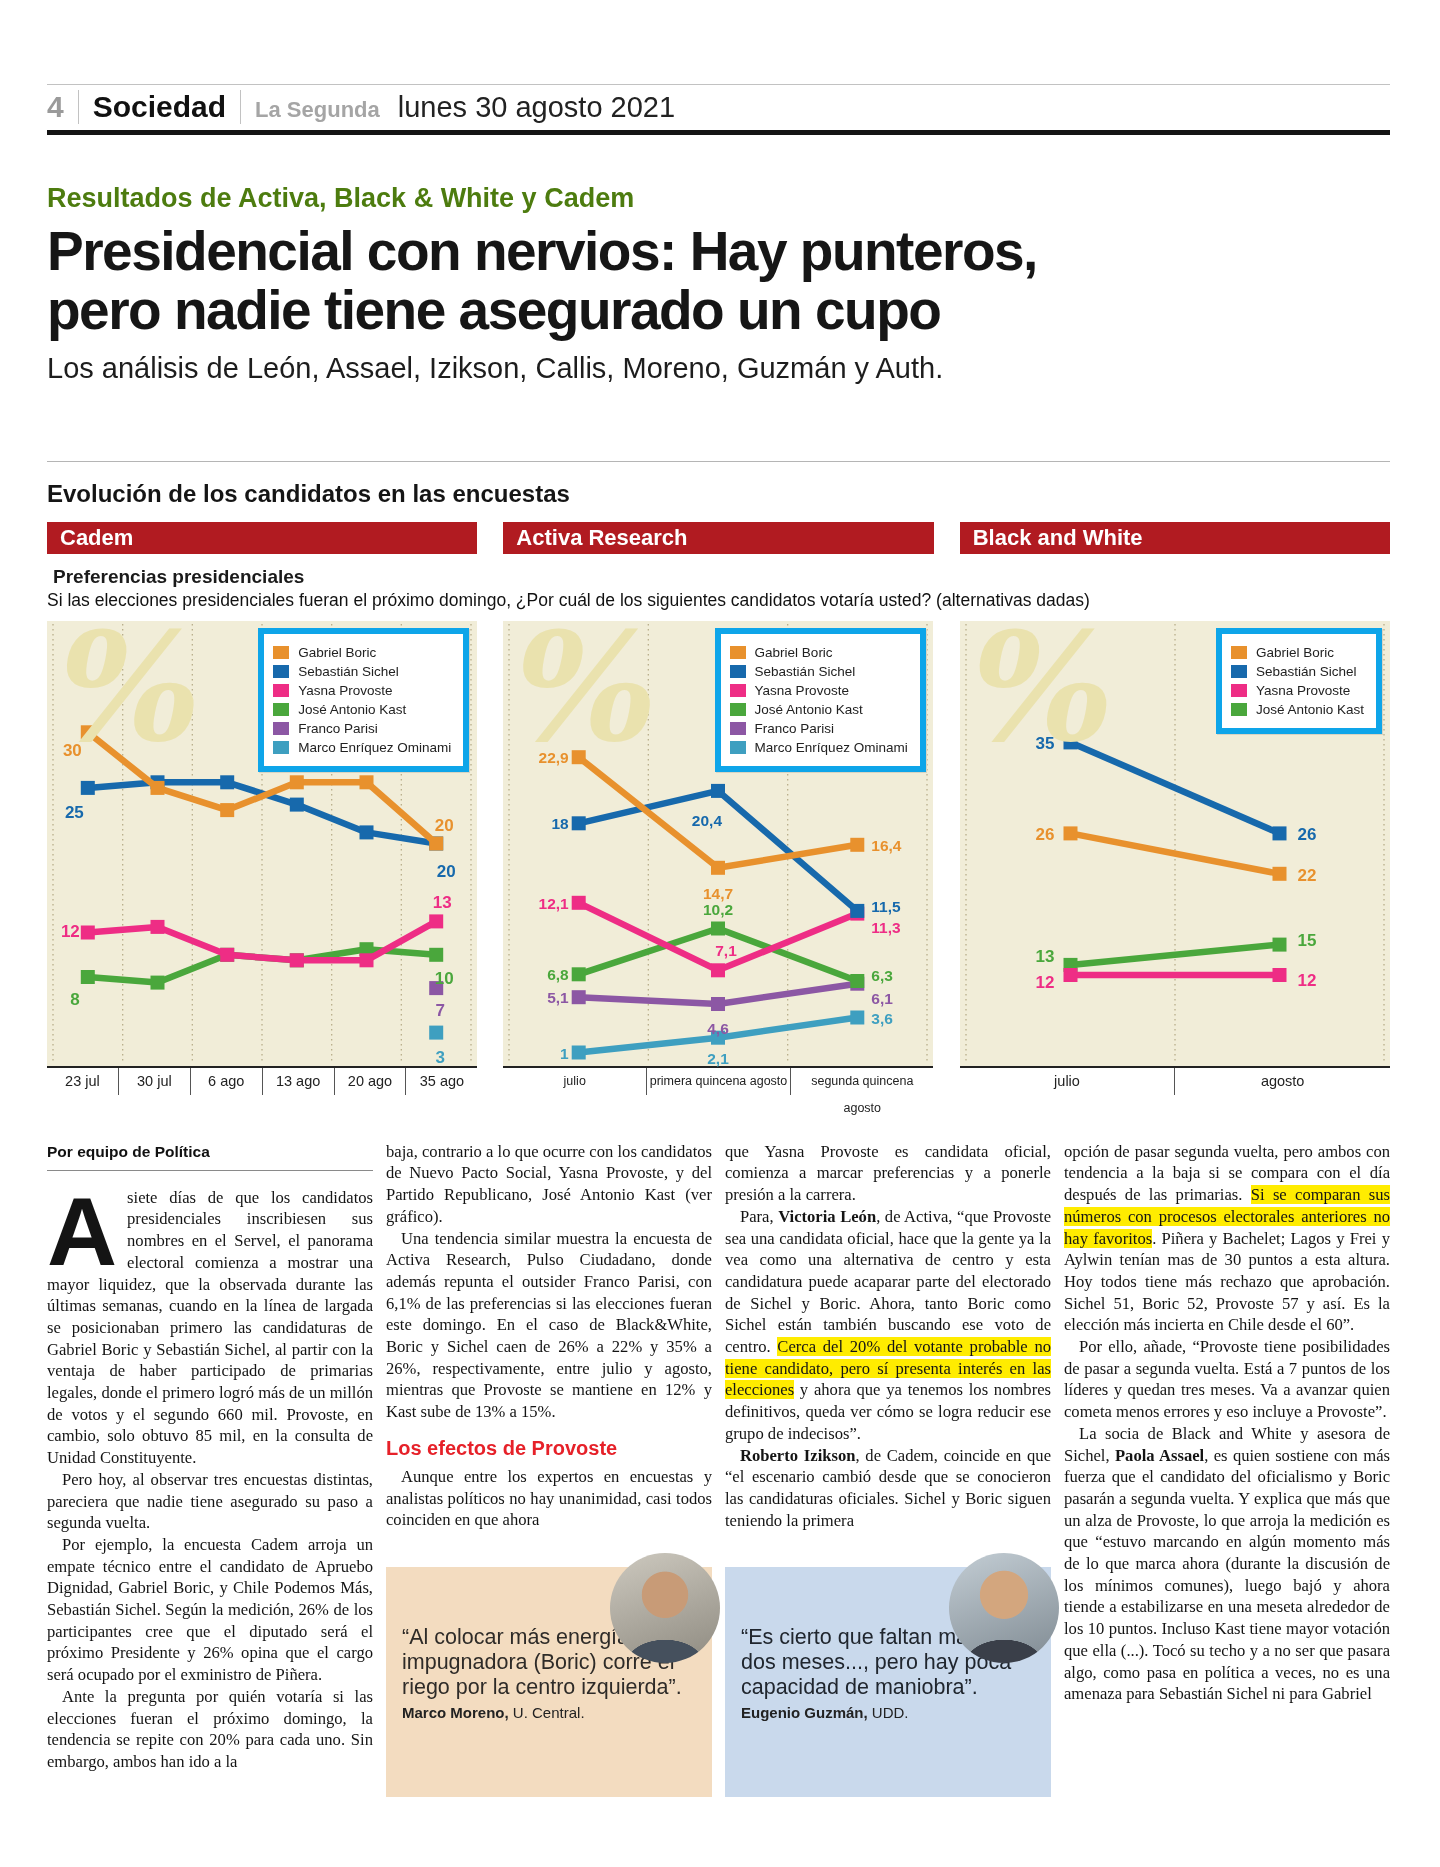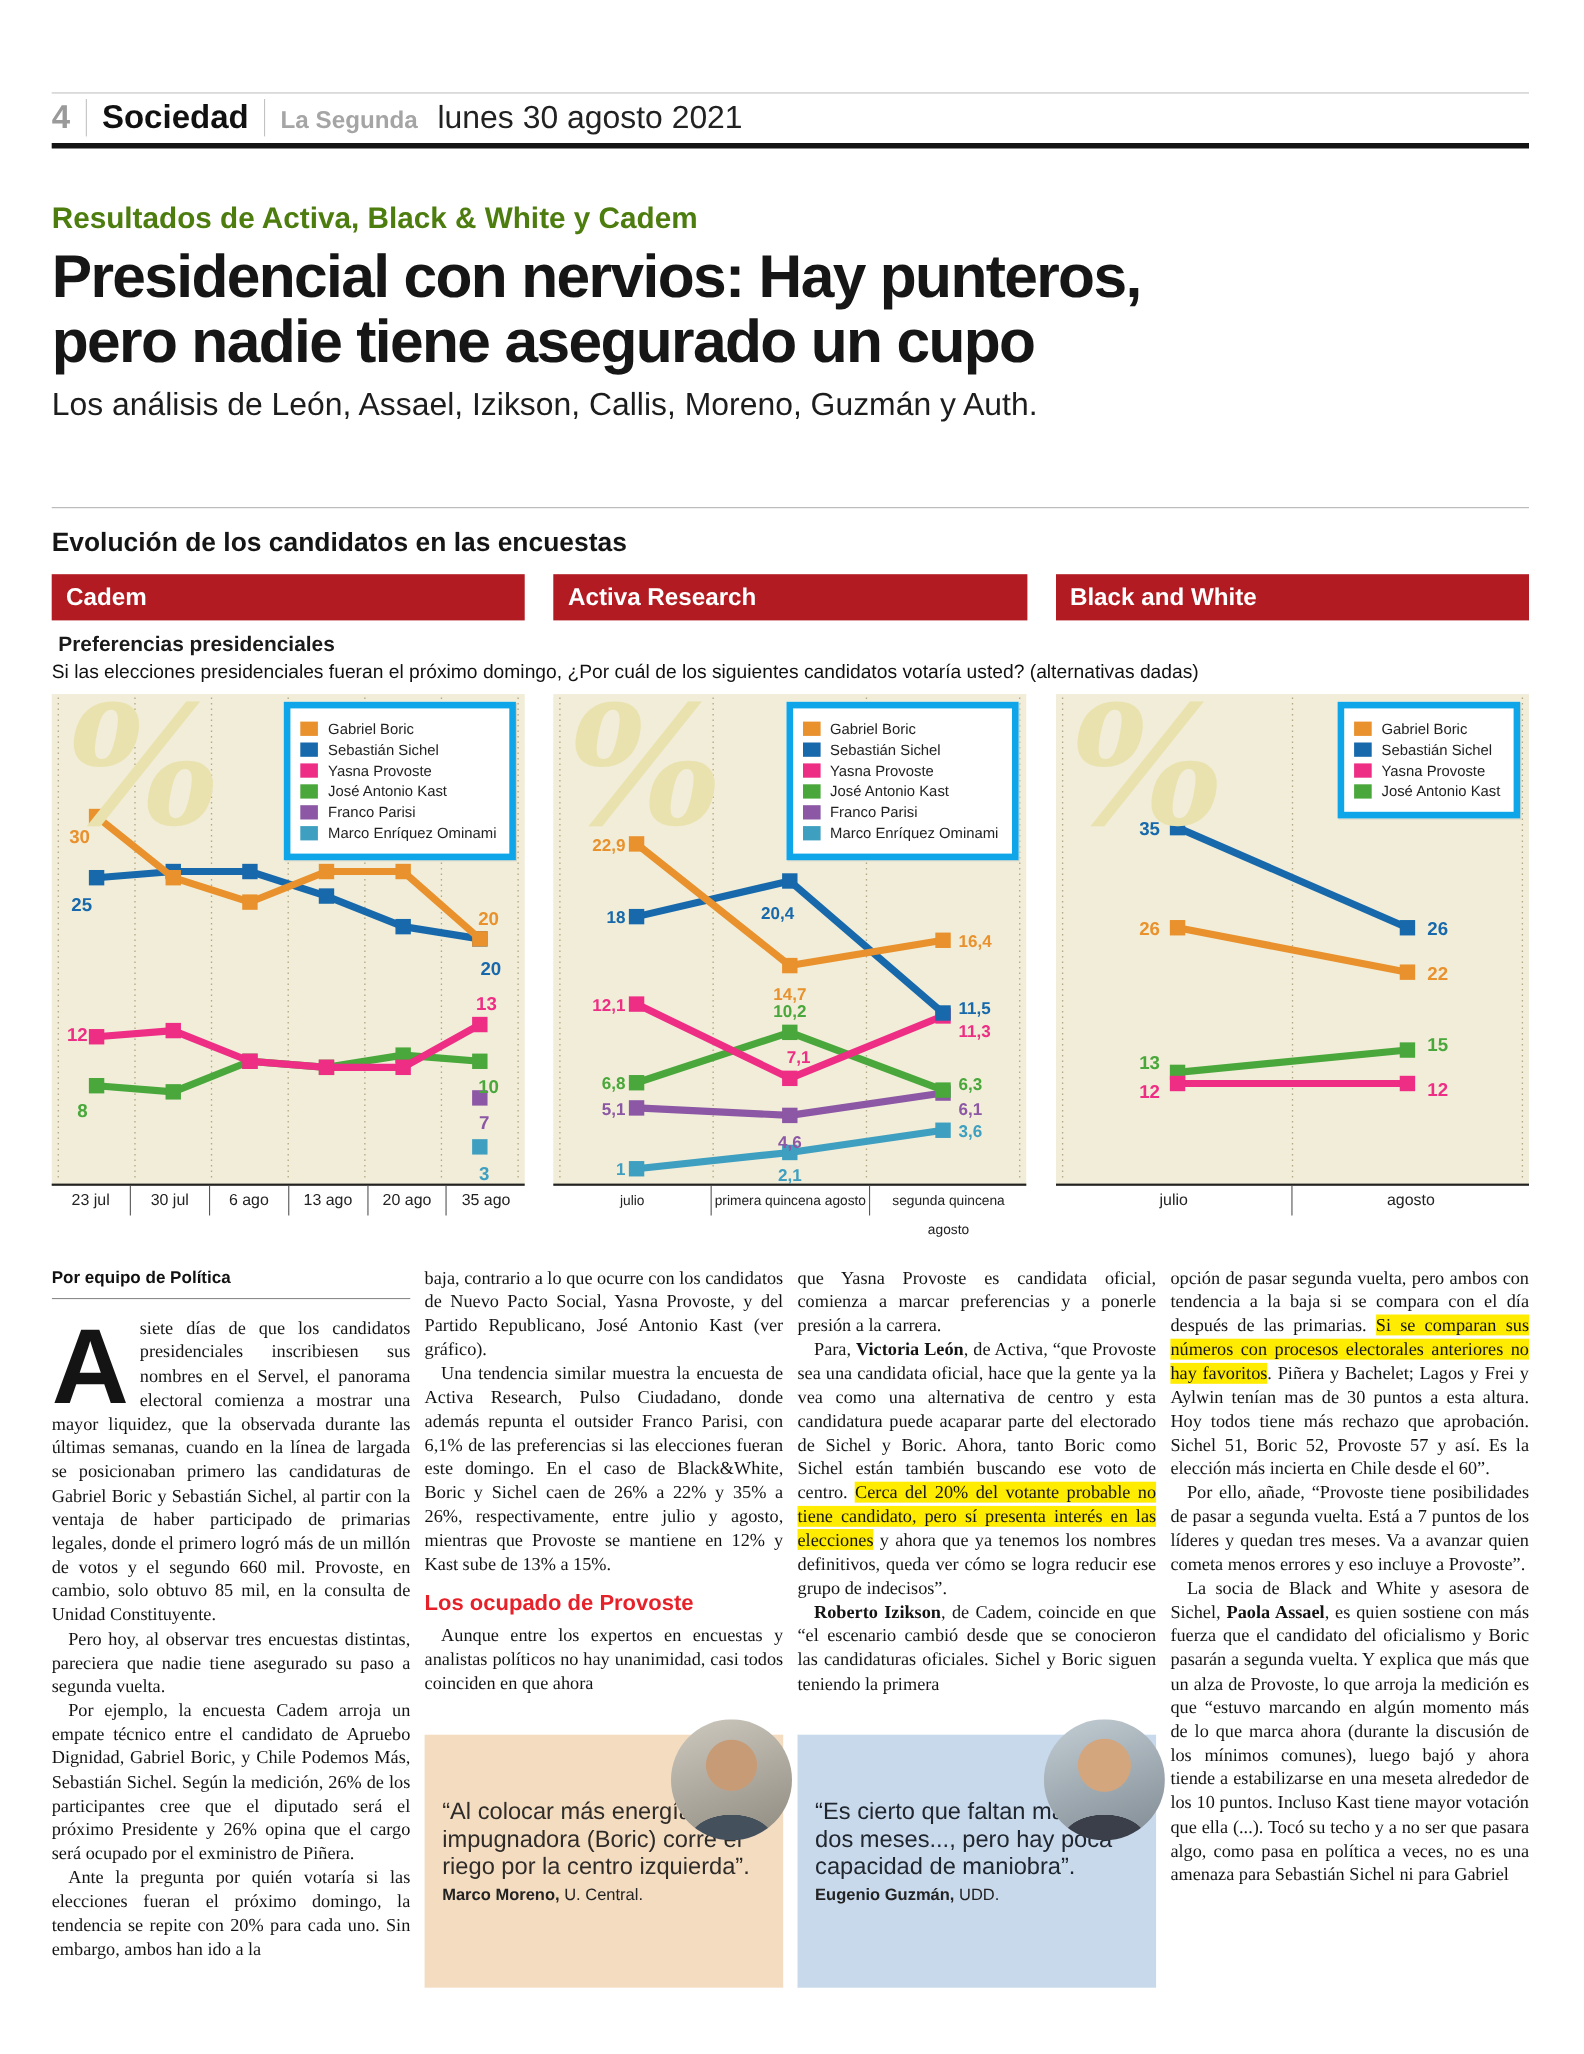--- a/index.html
+++ b/index.html
@@ -20,21 +20,21 @@
   
   .kicker{color:#4d7c0f;font-size:27px;font-weight:bold;margin:48px 0 8px 0;}
   .headline{font-size:55px;line-height:1.07;font-weight:bold;color:#161616;
             letter-spacing:-1.5px;margin:0;}
   .subtitle{font-size:29px;color:#1d1d1d;margin:12px 0 0 0;font-weight:normal;}
   .gray-rule{border:none;border-top:1px solid #b5b5b5;margin:76px 0 0 0;}
 
   
   .sec-title{font-size:24px;font-weight:bold;color:#151515;margin:18px 0 14px 0;}
   .bars-row,.charts-row{display:flex;gap:26px;}
-  .poll-bar{flex:1;height:42px;background:#b11b21;color:#fff;font-weight:bold;
+  .poll-bar{flex:1;height:32px;background:#b11b21;color:#fff;font-weight:bold;
             font-size:22px;display:flex;align-items:center;padding-left:13px;box-sizing:border-box;}
   .pref-title{font-size:19px;font-weight:bold;margin:12px 0 2px 6px;}
   .question{font-size:17.5px;margin:2px 0 10px 0;color:#111;}
   .chart-panel{flex:1;position:relative;}
   .plot{display:block;background:#f1edd8;border-bottom:2px solid #222;overflow:visible;}
   .pct-mark{position:absolute;left:12px;top:-16px;font-family:"DejaVu Serif",serif;
             font-style:italic;font-weight:bold;font-size:150px;color:#eae2ae;
             pointer-events:none;line-height:1.1;}
   .chart-legend{position:absolute;top:7px;right:8px;background:#fff;border:6px solid #0ea5e9;
             padding:7px 12px 7px 9px;z-index:2;box-shadow:1px 1px 0 #d8d4c2;}
@@ -343,21 +343,21 @@
             <p class="body-p"><span class="dropcap">A</span><span>siete días de que los candidatos presidenciales inscribiesen sus nombres en el Servel, el panorama electoral comienza a mostrar una mayor liquidez, que la observada durante las últimas semanas, cuando en la línea de largada se posicionaban primero las candidaturas de Gabriel Boric y Sebastián Sichel, al partir con la ventaja de haber participado de primarias legales, donde el primero logró más de un millón de votos y el segundo 660 mil. Provoste, en cambio, solo obtuvo 85 mil, en la consulta de Unidad Constituyente.</span></p>
             <p class="body-p ind"><span>Pero hoy, al observar tres encuestas distintas, pareciera que nadie tiene asegurado su paso a segunda vuelta.</span></p>
             <p class="body-p ind"><span>Por ejemplo, la encuesta Cadem arroja un empate técnico entre el candidato de Apruebo Dignidad, Gabriel Boric, y Chile Podemos Más, Sebastián Sichel. Según la medición, 26% de los participantes cree que el diputado será el próximo Presidente y 26% opina que el cargo será ocupado por el exministro de Piñera.</span></p>
             <p class="body-p ind"><span>Ante la pregunta por quién votaría si las elecciones fueran el próximo domingo, la tendencia se repite con 20% para cada uno. Sin embargo, ambos han ido a la</span></p>
           </div>
       </div>
       <div class="col">
         <div>
             <p class="body-p"><span>baja, contrario a lo que ocurre con los candidatos de Nuevo Pacto Social, Yasna Provoste, y del Partido Republicano, José Antonio Kast (ver gráfico).</span></p>
             <p class="body-p ind"><span>Una tendencia similar muestra la encuesta de Activa Research, Pulso Ciudadano, donde además repunta el outsider Franco Parisi, con 6,1% de las preferencias si las elecciones fueran este domingo. En el caso de Black&amp;White, Boric y Sichel caen de 26% a 22% y 35% a 26%, respectivamente, entre julio y agosto, mientras que Provoste se mantiene en 12% y Kast sube de 13% a 15%.</span></p>
-            <h3 class="subhead">Los ocupado de Provoste</h3>
+            <h3 class="subhead">Los efectos de Provoste</h3>
             <p class="body-p ind"><span>Aunque entre los expertos en encuestas y analistas políticos no hay unanimidad, casi todos coinciden en que ahora</span></p>
           </div>
         <aside class="quote-box qb1">
           <div class="avatar"></div>
           <p class="quote-text">“Al colocar más energía impugnadora (Boric) corre el riego por la centro izquierda”.</p>
           <p class="quote-attr"><span class="nm">Marco Moreno,</span><span> U. Central.</span></p>
         </aside>
       </div>
       <div class="col">
         <div>

